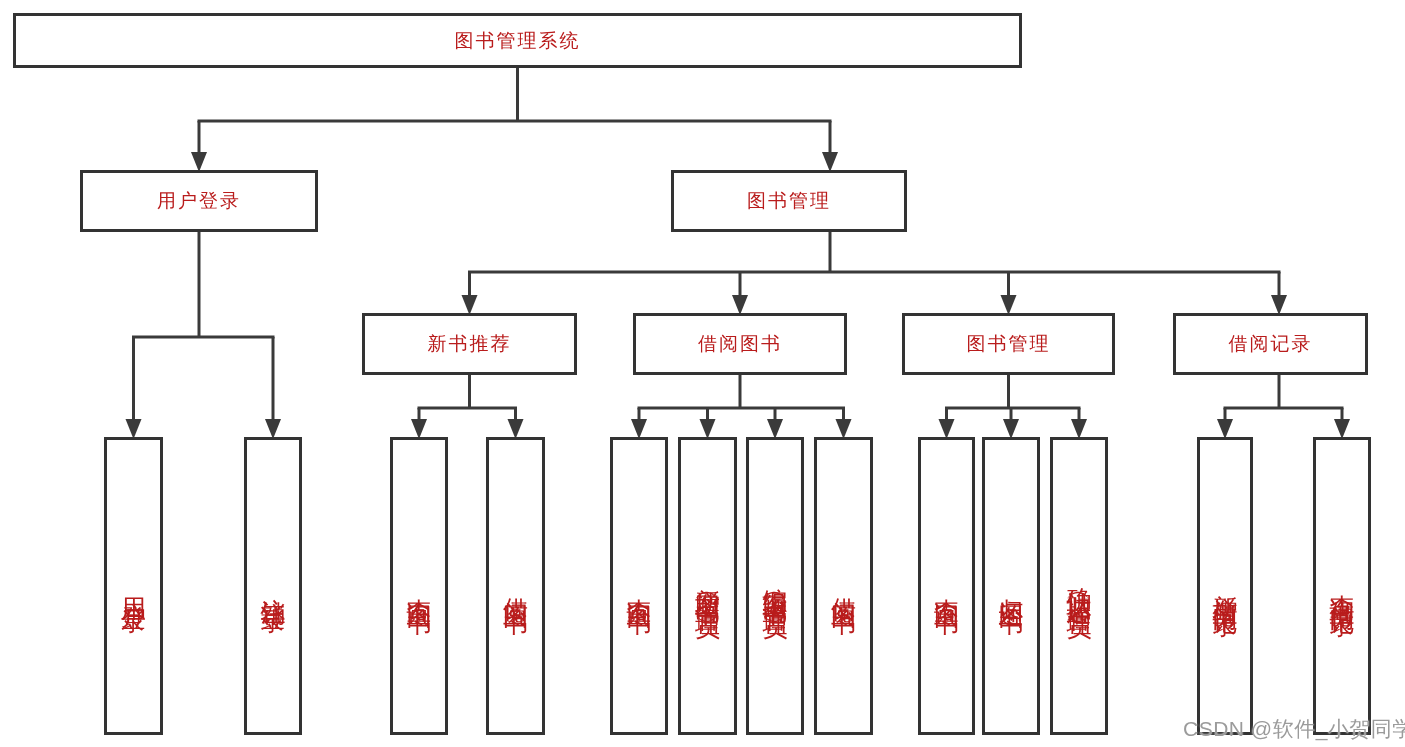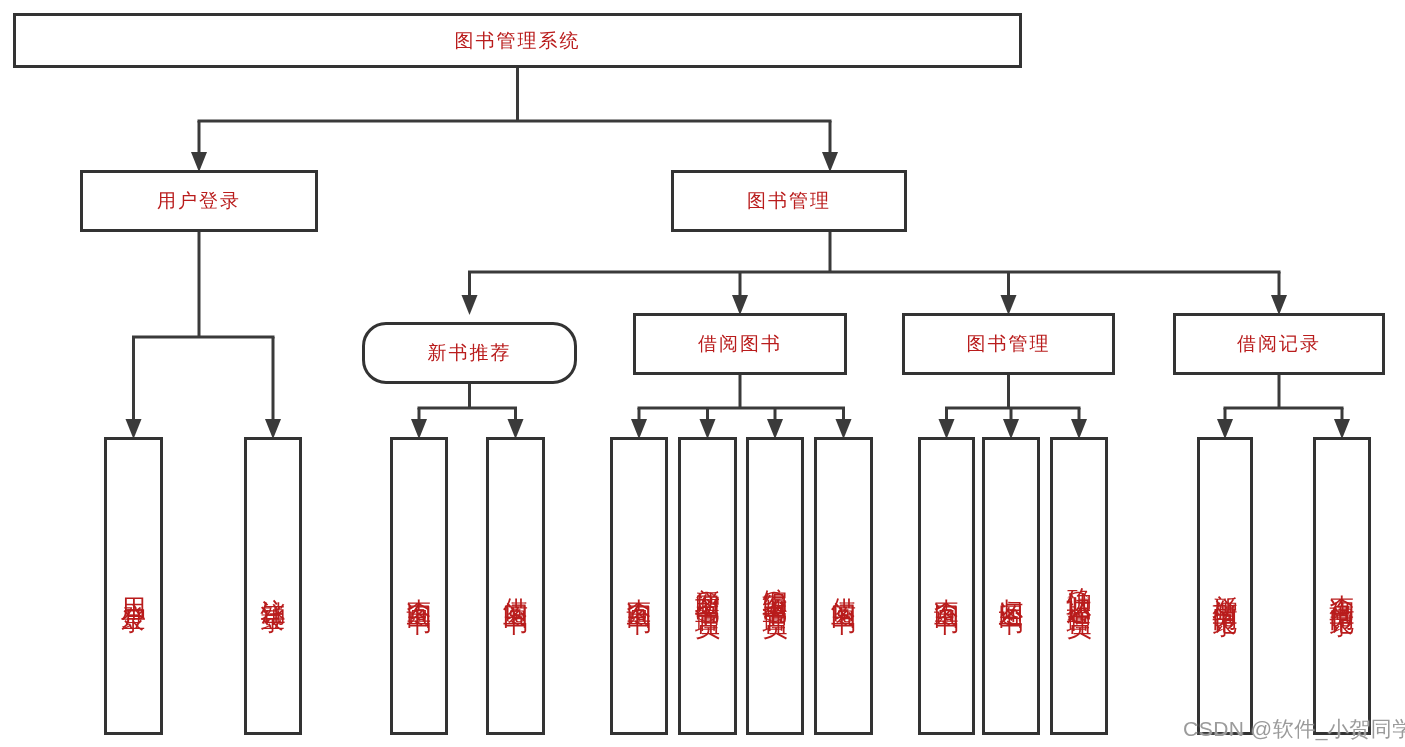--- a/index.html
+++ b/index.html
@@ -105,24 +105,24 @@
       <polygon points="1334,419 1350,419 1342,439" fill="#3a3a3a"></polygon>
     </svg>
 
   <div class="node hbox" id="n-root" style="left: 13px; top: 13px; width: 1009px; height: 55px;">图书管理系统</div>
   <div class="node hbox" id="n-login" style="left: 80px; top: 170px; width: 238px; height: 62px;">用户登录</div>
   <div class="node hbox" id="n-mgmt" style="left: 671px; top: 170px; width: 236px; height: 62px;">图书管理</div>
 
   <div class="node vbox" id="n-leaf_user_login" style="left: 104px; top: 437px; width: 59px; height: 298px;">用户登录</div>
   <div class="node vbox" id="n-leaf_logout" style="left: 244px; top: 437px; width: 58px; height: 298px;">注销登录</div>
 
-  <div class="node hbox" id="n-recommend" style="left: 362px; top: 322px; width: 215px; height: 62px; border-radius: 24px;">新书推荐</div>
+  <div class="node hbox" id="n-recommend" style="left: 362px; top: 313px; width: 215px; height: 62px;">新书推荐</div>
   <div class="node hbox" id="n-borrow" style="left: 633px; top: 313px; width: 214px; height: 62px;">借阅图书</div>
   <div class="node hbox" id="n-current" style="left: 902px; top: 313px; width: 213px; height: 62px;">图书管理</div>
-  <div class="node hbox" id="n-records" style="left: 1173px; top: 313px; width: 212px; height: 62px;">借阅记录</div>
+  <div class="node hbox" id="n-records" style="left: 1173px; top: 313px; width: 195px; height: 62px;">借阅记录</div>
 
   <div class="node vbox" id="n-rec_query" style="left: 390px; top: 437px; width: 58px; height: 298px;">查询图书</div>
   <div class="node vbox" id="n-rec_borrow" style="left: 486px; top: 437px; width: 59px; height: 298px;">借阅图书</div>
 
   <div class="node vbox" id="n-bor_query" style="left: 610px; top: 437px; width: 58px; height: 298px;">查询图书</div>
   <div class="node vbox" id="n-bor_add" style="left: 678px; top: 437px; width: 59px; height: 298px;">新增图书（管理员）</div>
   <div class="node vbox" id="n-bor_edit" style="left: 746px; top: 437px; width: 58px; height: 298px;">编辑图书（管理员）</div>
   <div class="node vbox" id="n-bor_borrow" style="left: 814px; top: 437px; width: 59px; height: 298px;">借阅图书</div>
 
   <div class="node vbox" id="n-cur_query" style="left: 918px; top: 437px; width: 57px; height: 298px;">查询图书</div>

